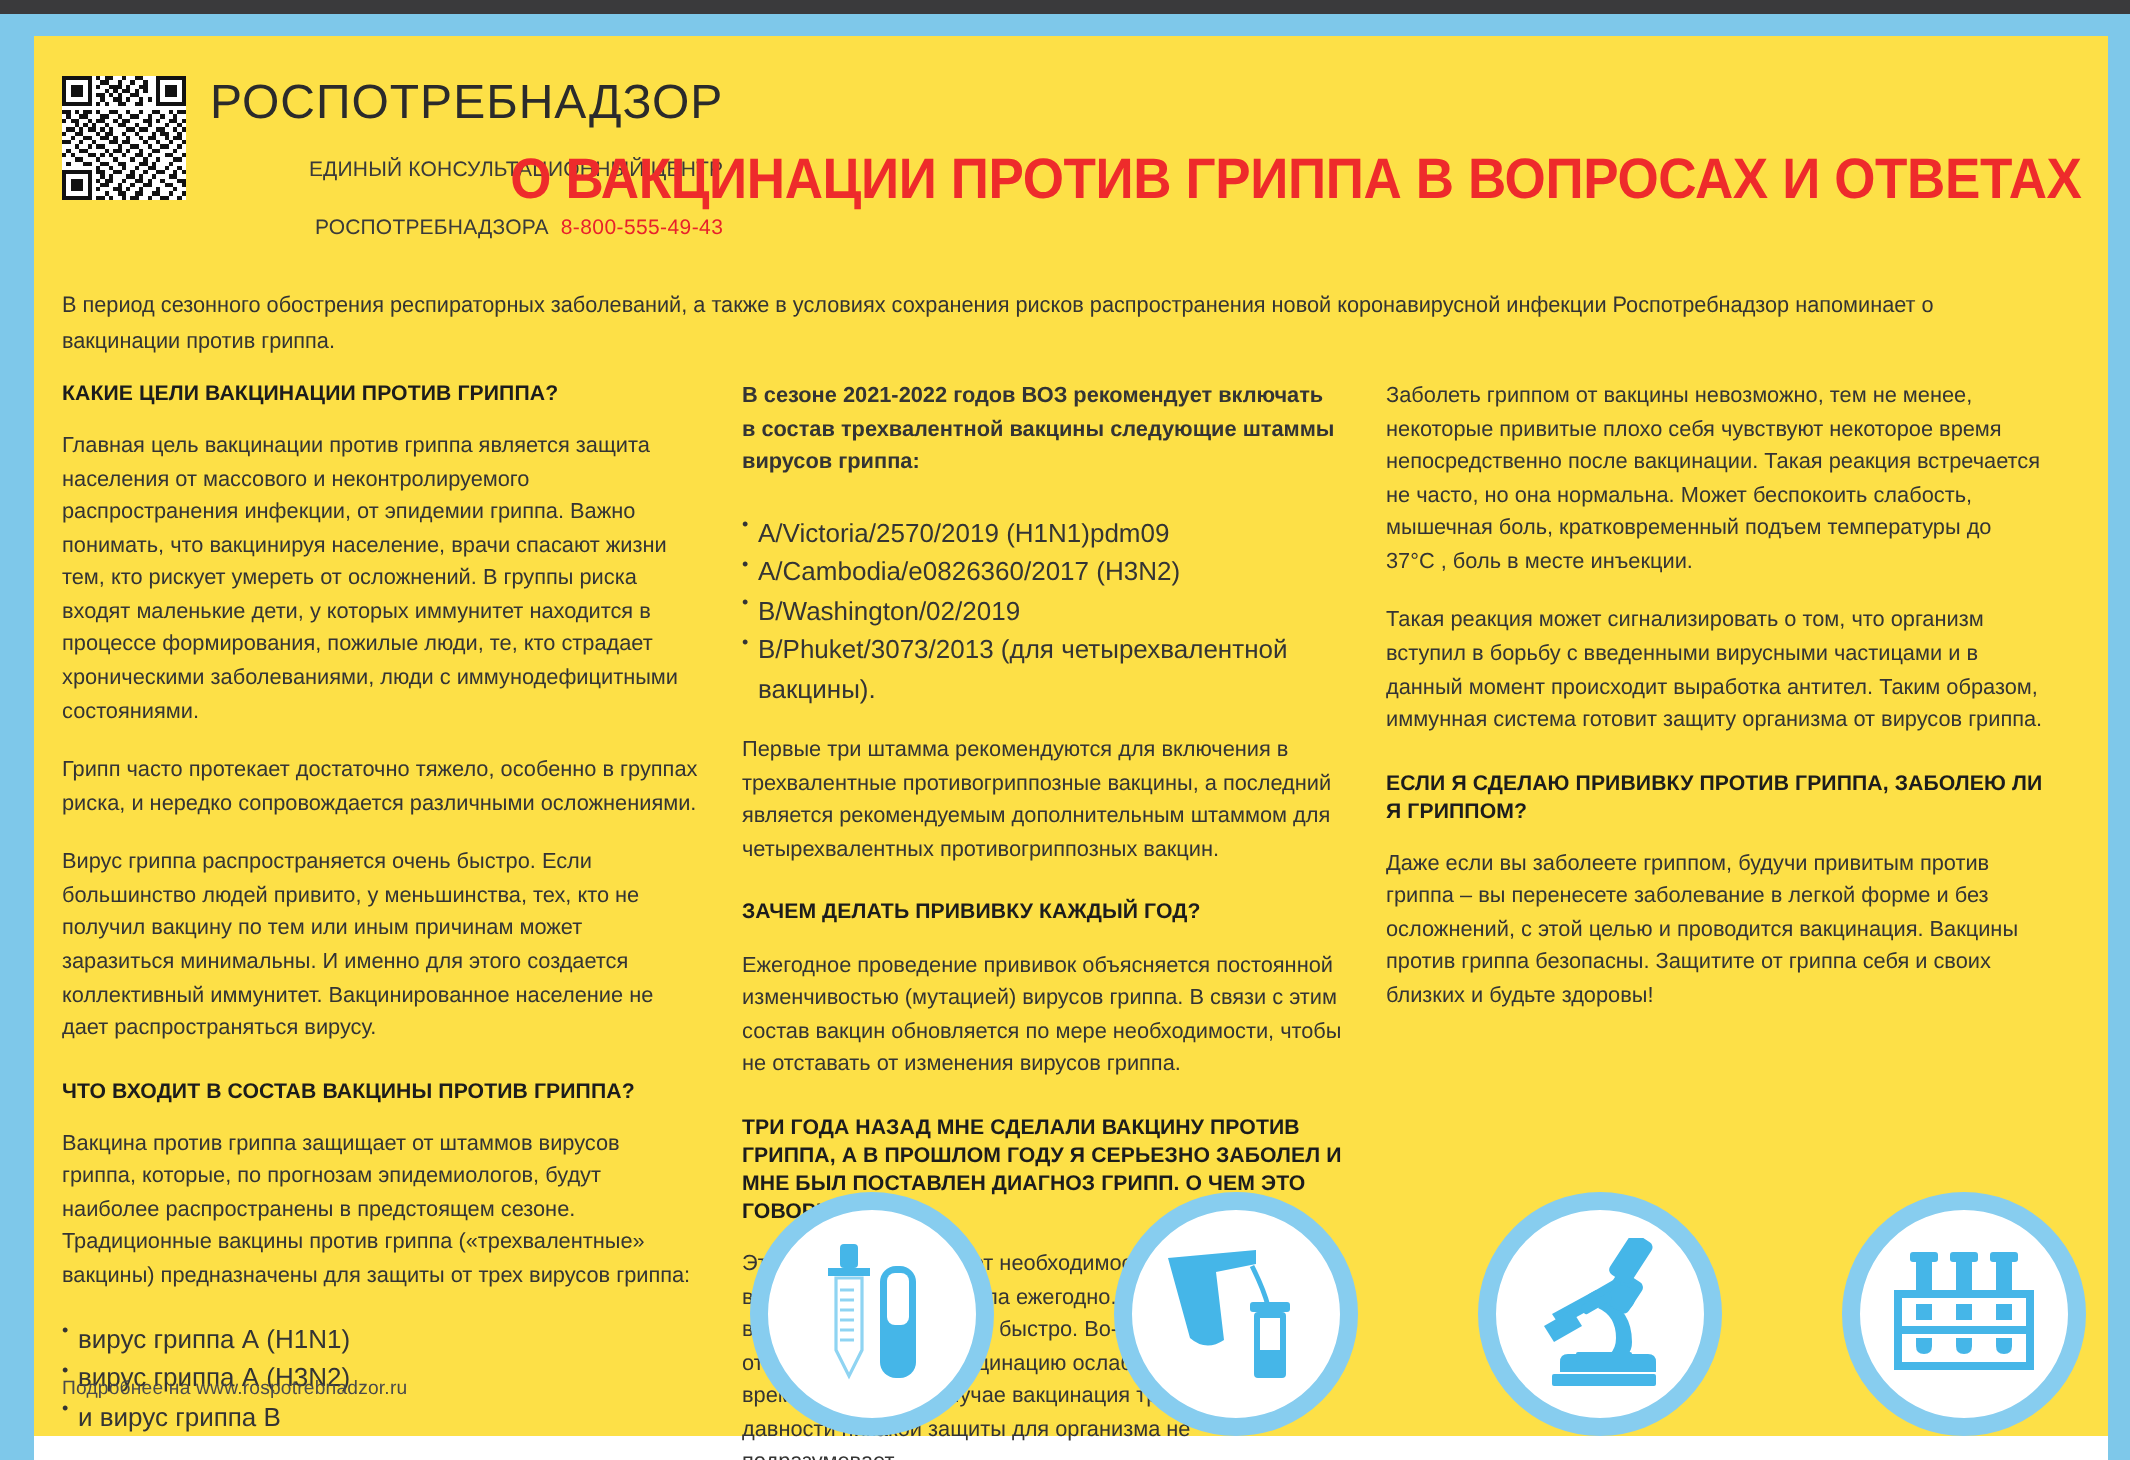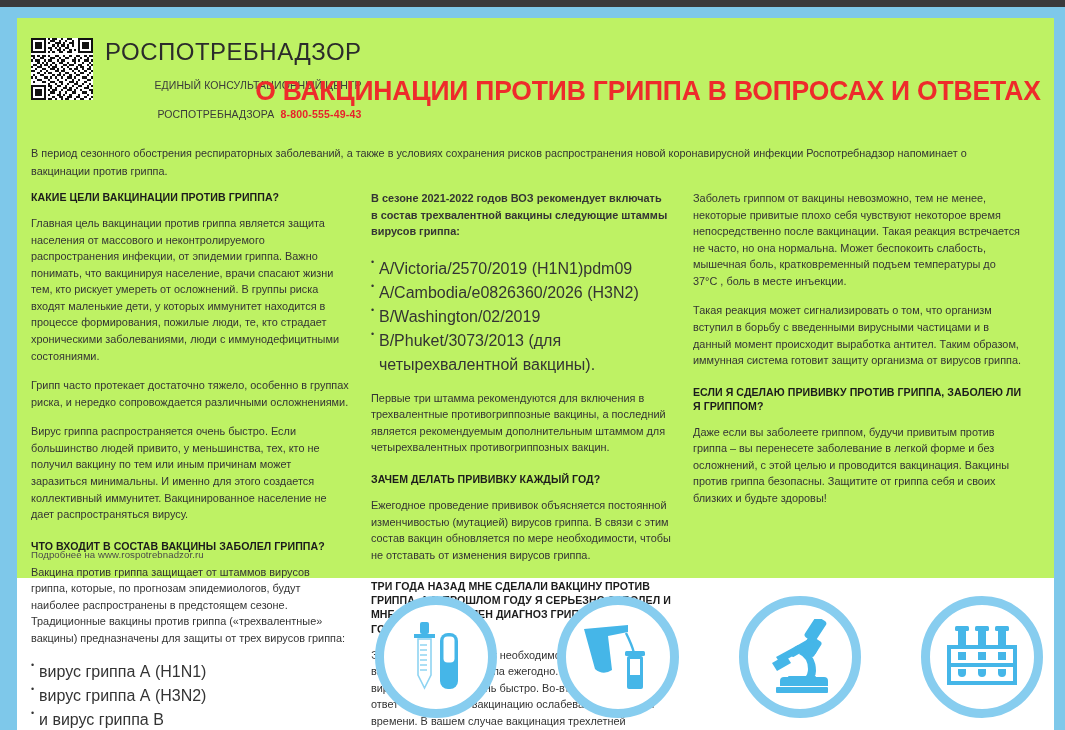--- a/index.html
+++ b/index.html
@@ -47,22 +47,22 @@
     top: 7px; right: 0;
     width: 11px;
     height: 723px;
     background: #7ec8ea;
   }
   .paper {
     position: absolute;
     top: 18px;
     left: 17px;
     width: 1037px;
-    height: 560px;
-    background: #bef264;
+    height: 700px;
+    background: #fde047;
   }
 
   
   .header {
     position: absolute;
     top: 12px;
     left: 14px;
     width: 1010px;
     height: 80px;
   }
@@ -95,21 +95,21 @@
     font-size: 10.5px;
     color: #3a3a3a;
     line-height: 1.32;
     letter-spacing: 0.1px;
     margin-top: 15px;
     white-space: nowrap;
     text-align: right;
   }
   .brand-phone {
     color: #e8212b;
-    font-weight: 700;
+    font-weight: 400;
     letter-spacing: 0.2px;
   }
   .poster-title {
     position: absolute;
     top: 44px;
     right: 0;
     font-size: 28.5px;
     font-weight: bold;
     color: #ee2b2b;
     letter-spacing: -0.2px;
@@ -161,21 +161,21 @@
     margin: 0 0 13px 0;
   }
   p.body:last-child { margin-bottom: 0; }
 
   ul.strains {
     list-style: none;
     margin: 0 0 13px 0;
     padding: 0;
   }
   ul.strains li {
-    font-size: 16px;
+    font-size: 13px;
     line-height: 1.50;
     color: #343434;
     padding-left: 8px;
     position: relative;
   }
   ul.strains li::before {
     content: "\2022";
     position: absolute;
     left: 0;
     top: -0.5px;
@@ -469,35 +469,35 @@
 
     <div class="intro">В период сезонного обострения респираторных заболеваний, а также в условиях сохранения рисков распространения новой коронавирусной инфекции Роспотребнадзор напоминает о вакцинации против гриппа.</div>
 
     <div class="columns">
 
       <div class="col col1">
         <h2 class="q">КАКИЕ ЦЕЛИ ВАКЦИНАЦИИ ПРОТИВ ГРИППА?</h2>
         <p class="body">Главная цель вакцинации против гриппа является защита населения от массового и неконтролируемого распространения инфекции, от эпидемии гриппа. Важно понимать, что вакцинируя население, врачи спасают жизни тем, кто рискует умереть от осложнений. В группы риска входят маленькие дети, у которых иммунитет находится в процессе формирования, пожилые люди, те, кто страдает хроническими заболеваниями, люди с иммунодефицитными состояниями.</p>
         <p class="body">Грипп часто протекает достаточно тяжело, особенно в группах риска, и нередко сопровождается различными осложнениями.</p>
         <p class="body">Вирус гриппа распространяется очень быстро. Если большинство людей привито, у меньшинства, тех, кто не получил вакцину по тем или иным причинам может заразиться минимальны. И именно для этого создается коллективный иммунитет. Вакцинированное население не дает распространяться вирусу.</p>
-        <h2 class="q spaced">ЧТО ВХОДИТ В СОСТАВ ВАКЦИНЫ ЗАБОЛЕЛ ГРИППА?</h2>
+        <h2 class="q spaced">ЧТО ВХОДИТ В СОСТАВ ВАКЦИНЫ ПРОТИВ ГРИППА?</h2>
         <p class="body">Вакцина против гриппа защищает от штаммов вирусов гриппа, которые, по прогнозам эпидемиологов, будут наиболее распространены в предстоящем сезоне. Традиционные вакцины против гриппа («трехвалентные» вакцины) предназначены для защиты от трех вирусов гриппа:</p>
         <ul class="strains">
           <li>вирус гриппа А (H1N1)</li>
           <li>вирус гриппа А (H3N2)</li>
           <li>и вирус гриппа В</li>
         </ul>
         <p class="body">Существуют также вакцины, предназначенные для защиты от четырех вирусов гриппа («четырехвалентные» вакцины). Они защищают от тех же вирусов, что и трехвалентная вакцина, и содержат дополнительный штамм вируса В.</p>
       </div>
 
       <div class="col col2">
         <p class="body lead-bold" style="margin-bottom:17px;">В сезоне 2021-2022 годов ВОЗ рекомендует включать в состав трехвалентной вакцины следующие штаммы вирусов гриппа:</p>
         <ul class="strains">
           <li>A/Victoria/2570/2019 (H1N1)pdm09</li>
-          <li>A/Cambodia/e0826360/2026 (H3N2)</li>
+          <li>A/Cambodia/e0826360/2017 (H3N2)</li>
           <li>B/Washington/02/2019</li>
           <li>B/Phuket/3073/2013 (для четырехвалентной вакцины).</li>
         </ul>
         <p class="body">Первые три штамма рекомендуются для включения в трехвалентные противогриппозные вакцины, а последний является рекомендуемым дополнительным штаммом для четырехвалентных противогриппозных вакцин.</p>
         <h2 class="q spaced">ЗАЧЕМ ДЕЛАТЬ ПРИВИВКУ КАЖДЫЙ ГОД?</h2>
         <p class="body">Ежегодное проведение прививок объясняется постоянной изменчивостью (мутацией) вирусов гриппа. В связи с этим состав вакцин обновляется по мере необходимости, чтобы не отставать от изменения вирусов гриппа.</p>
         <h2 class="q spaced">ТРИ ГОДА НАЗАД МНЕ СДЕЛАЛИ ВАКЦИНУ ПРОТИВ ГРИППА, А В ПРОШЛОМ ГОДУ Я СЕРЬЕЗНО ЗАБОЛЕЛ И МНЕ БЫЛ ПОСТАВЛЕН ДИАГНОЗ ГРИПП. О ЧЕМ ЭТО ГОВОРИТ?</h2>
         <p class="body">Этот факт подтверждает необходимость проведения вакцинации против гриппа ежегодно. Во-первых штаммы вирусов меняются очень быстро. Во-вторых – иммунный ответ организма на вакцинацию ослабевает с течением времени. В вашем случае вакцинация трехлетней давности никакой защиты для организма не подразумевает.</p>
       </div>
 

